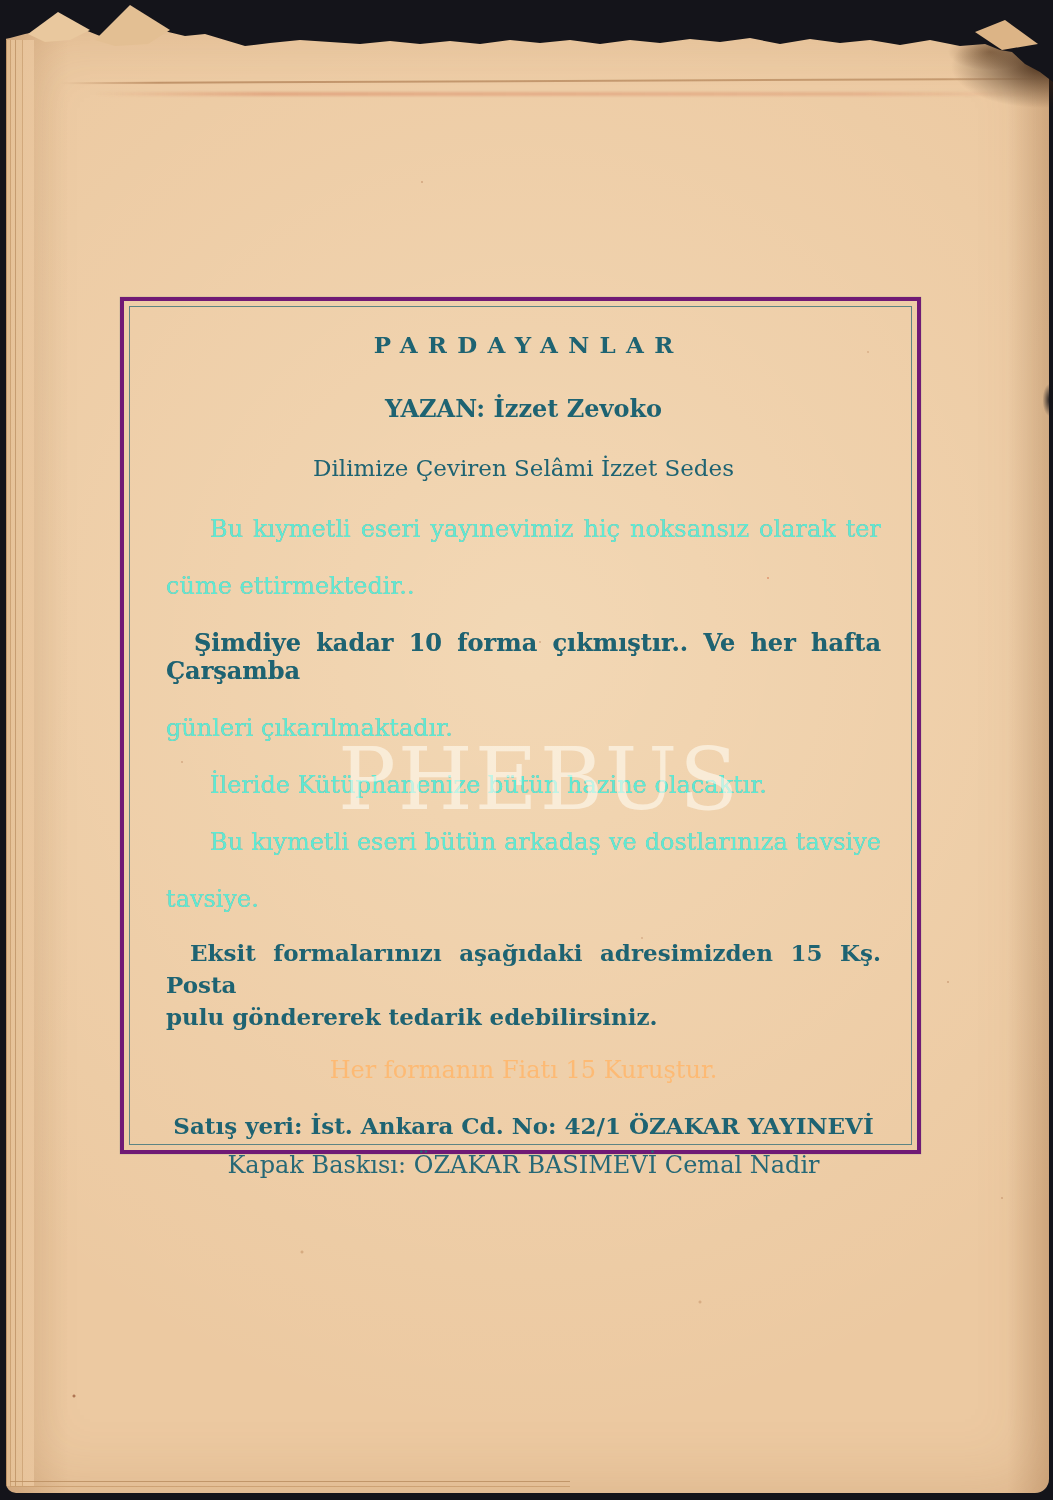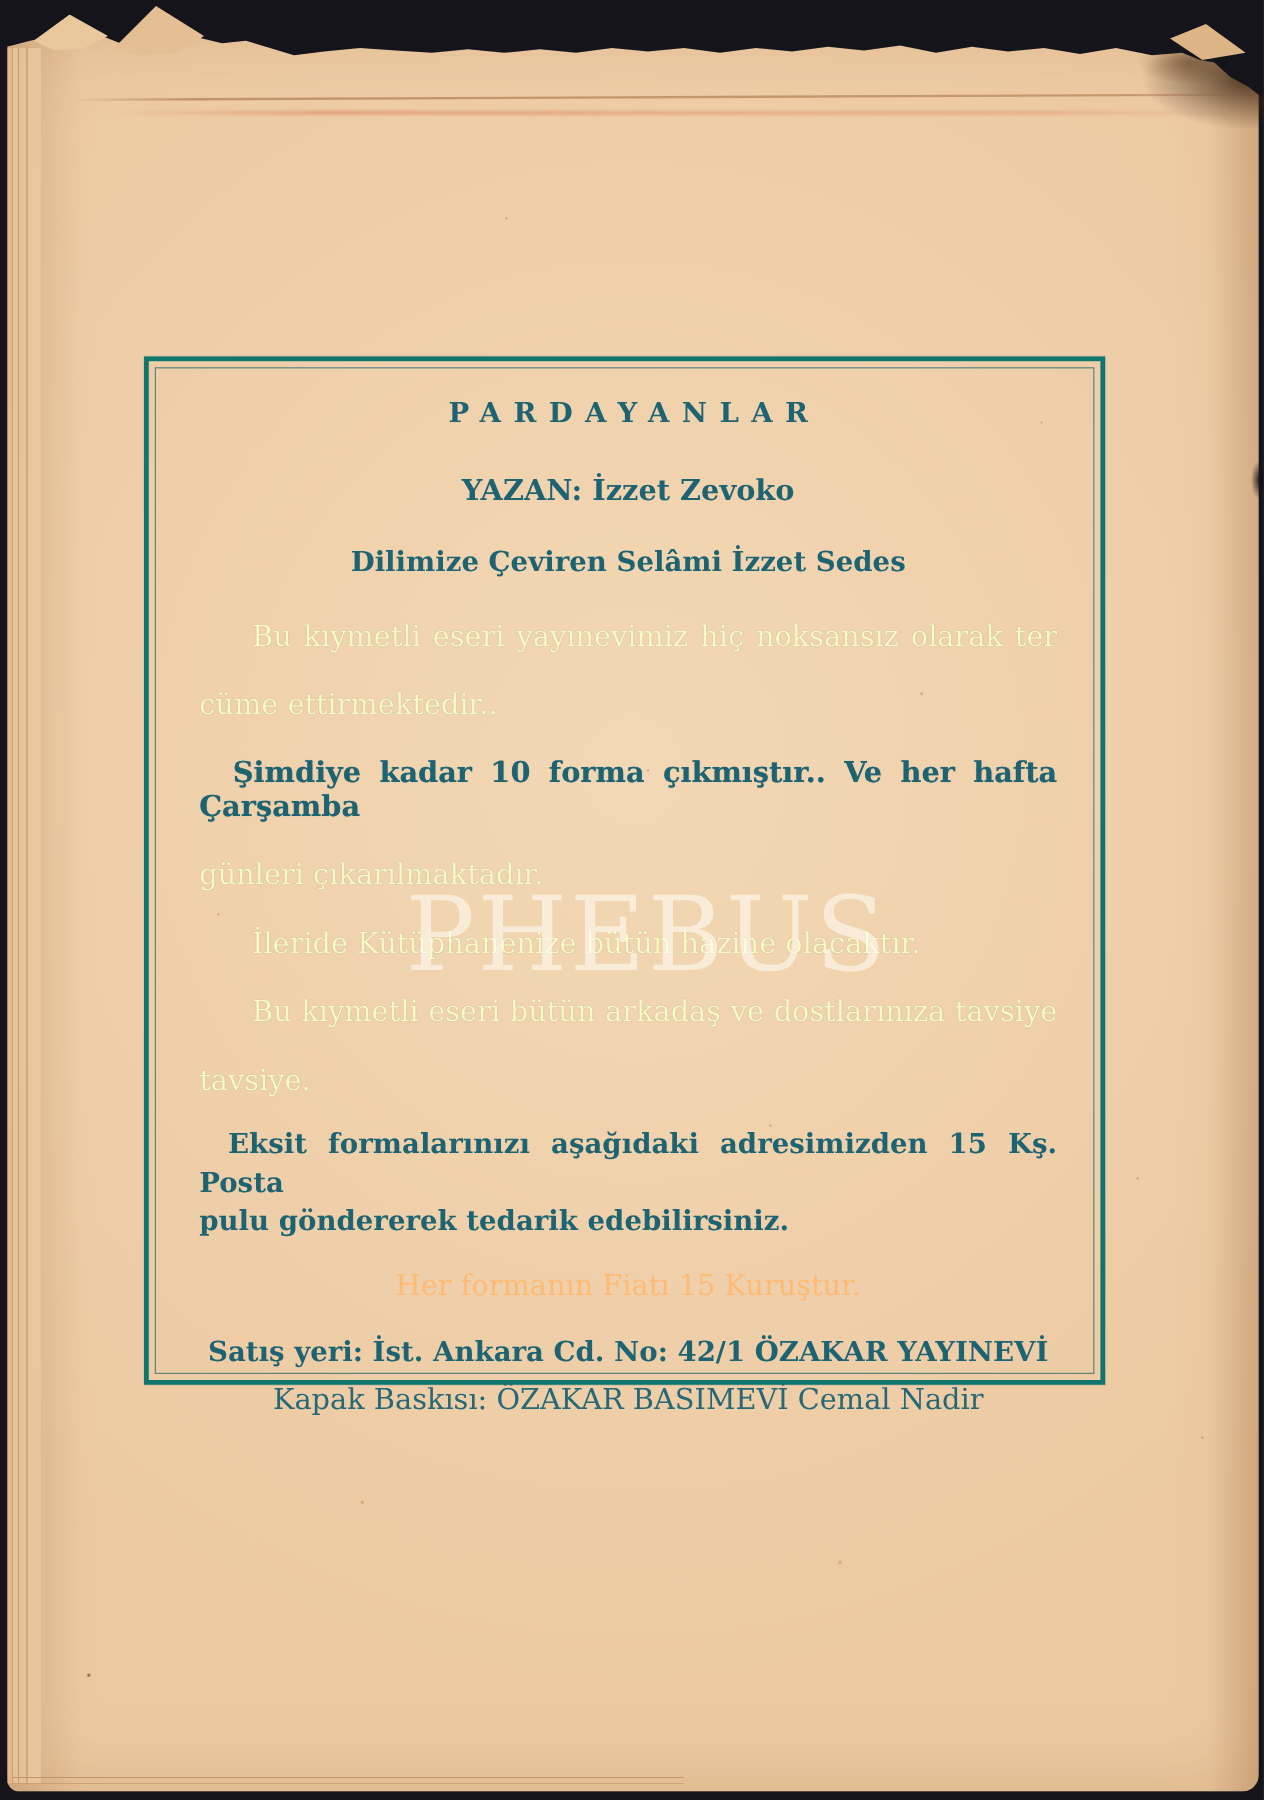--- a/index.html
+++ b/index.html
@@ -79,35 +79,35 @@
       245px 46px,225px 40px,205px 34px,185px 36px,160px 30px,140px 36px,120px 42px,105px 38px,
       85px 30px,65px 26px,45px 30px,25px 34px,10px 38px,0 40px);
   }
   .flap{position:absolute;inset:0;pointer-events:none;}
   .flap-a{background:#e3bf93;clip-path:polygon(95px 40px,130px 5px,170px 30px,148px 44px,115px 46px);}
   .flap-b{background:#e9c89e;clip-path:polygon(28px 34px,58px 12px,90px 30px,70px 40px,45px 42px);}
   .flap-c{background:#dcb486;clip-path:polygon(975px 32px,1005px 20px,1038px 44px,1002px 50px);}
   
   .frame{
     position:absolute;left:120px;top:297px;width:801px;height:857px;
-    border:4px solid #0f766e;box-sizing:border-box;
+    border:4px solid #701a75;box-sizing:border-box;
     box-shadow:0 0 1px rgba(40,100,110,.5);
   }
   .frame::before{
     content:"";position:absolute;inset:5px;border:1px solid rgba(52,112,122,.78);pointer-events:none;
   }
   .frame-inner{
     position:absolute;inset:6px;padding:0 30px 0 36px;color:#2d6d7c;
   }
   
   .t-title{margin-top:24px;text-align:center;font-weight:bold;font-size:23px;
     letter-spacing:0.45em;padding-left:0.45em;color:#1e6372;}
   .t-yazan{margin-top:36px;text-align:center;font-weight:bold;font-size:24px;color:#1e6372;}
-  .t-dilimize{margin-top:32px;text-align:center;font-weight:bold;font-size:23px;color:#1e6372;}
-  .bline{font-size:24px;line-height:28px;margin-top:29px;color:#fef9c3;
+  .t-dilimize{margin-top:32px;text-align:center;font-weight:normal;font-size:23px;color:#1e6372;}
+  .bline{font-size:24px;line-height:28px;margin-top:29px;color:#5eead4;
     text-shadow:0 0 0.6px rgba(35,95,108,.55);}
   .first{margin-top:34px;}
   .indent{text-indent:44px;}
   .indent-sm{text-indent:28px;}
   .stretch{text-align:justify;text-align-last:justify;}
   .bold{font-weight:bold;color:#1e6372;}
   .eksit1{font-size:23px;font-weight:bold;line-height:32px;margin-top:24px;color:#1e6372;
     text-align:justify;text-align-last:justify;text-indent:24px;}
   .eksit2{font-size:23px;font-weight:bold;line-height:32px;margin-top:0;color:#1e6372;}
   .t-fiat{margin-top:23px;text-align:center;font-size:24px;color:#fdba74;}

